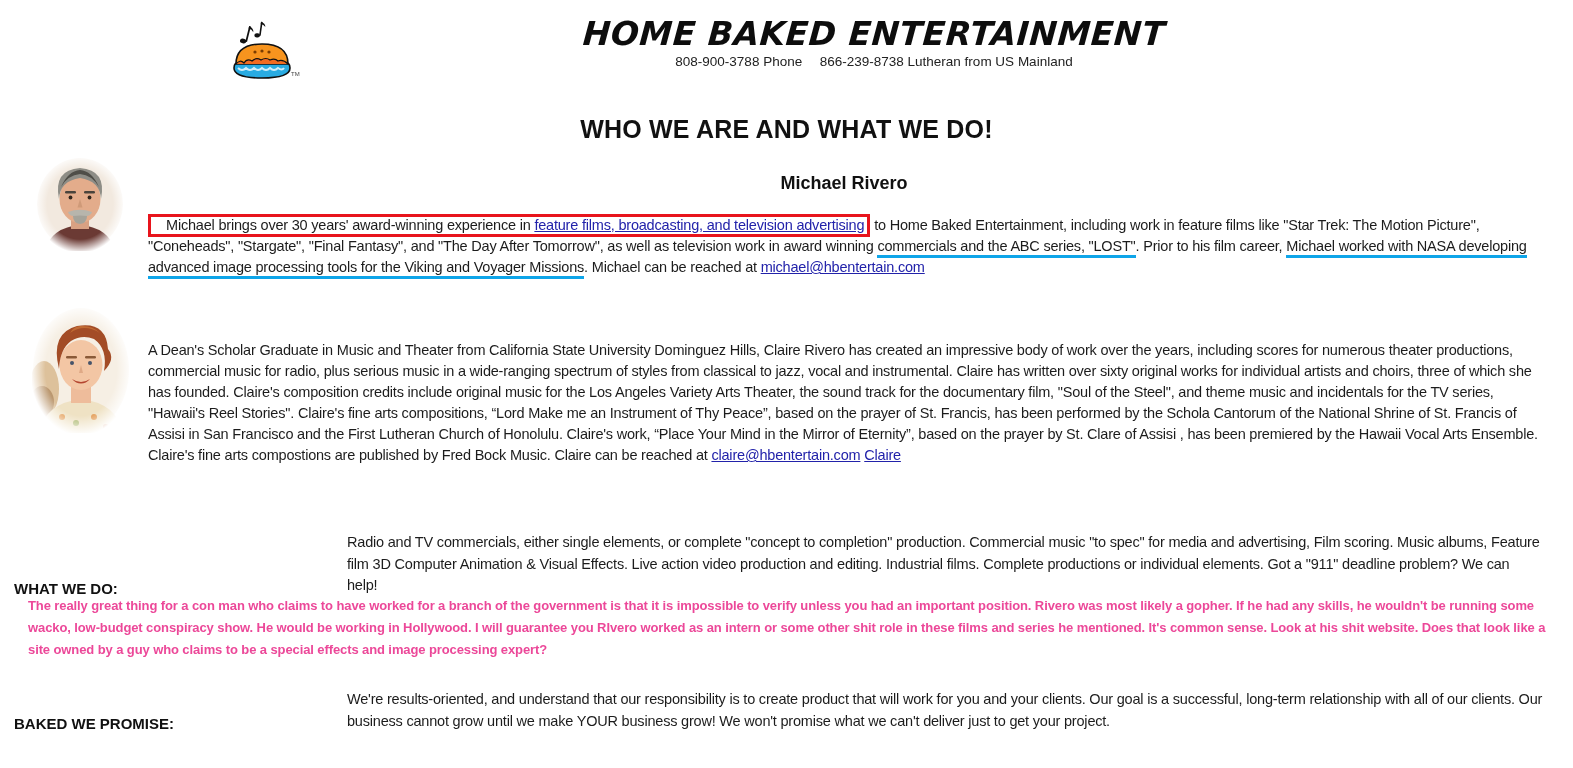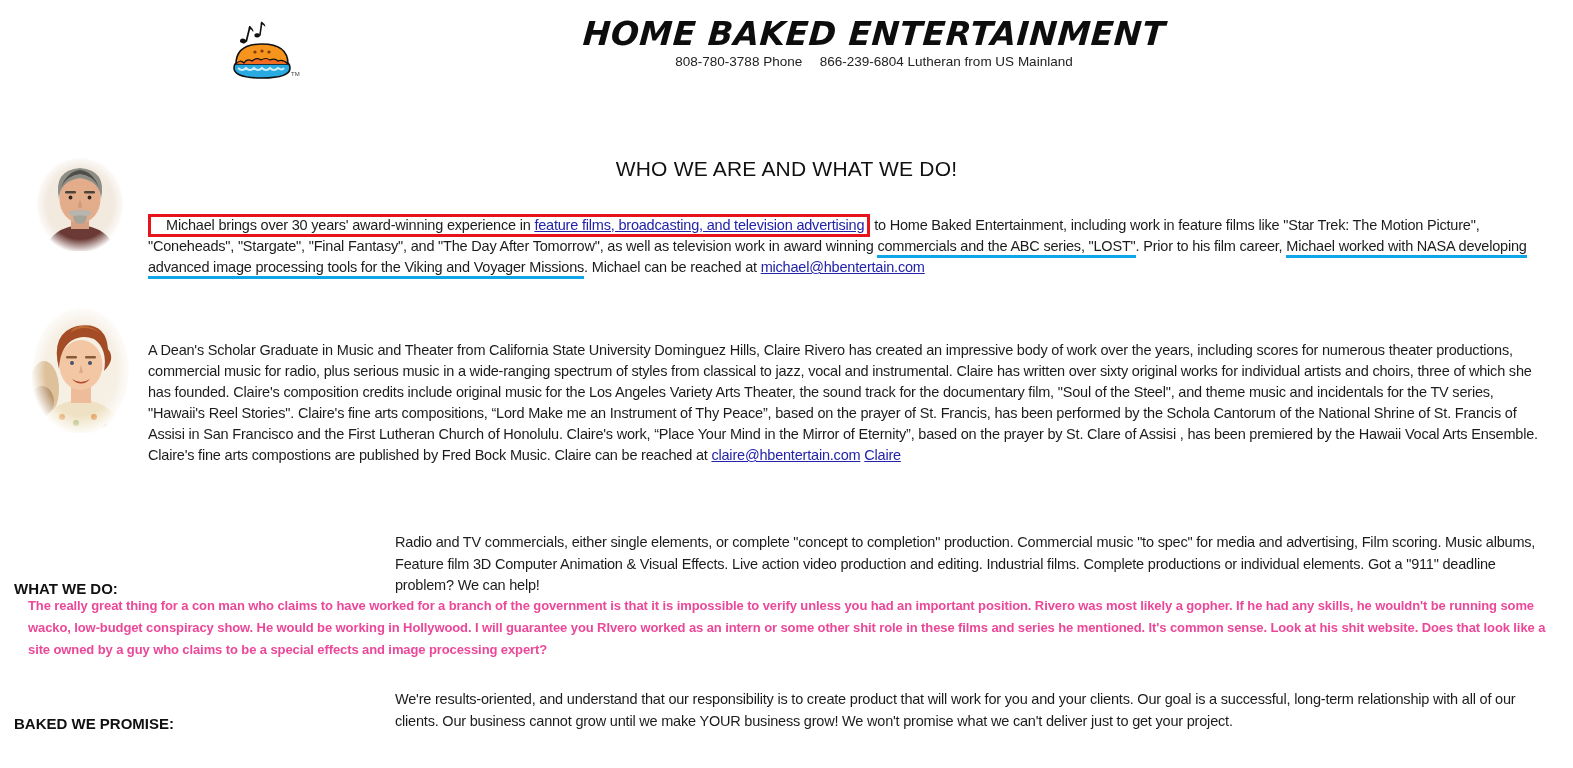--- a/index.html
+++ b/index.html
@@ -19,21 +19,21 @@
     font-family:"DejaVu Sans", sans-serif;
     font-weight:bold; font-style:italic;
     font-size:33px; letter-spacing:0.5px; color:#0d0d0d;
     transform:skewX(-4deg); display:inline-block;
   }
   .phones { font-size:13.5px; color:#222; margin-top:1px; }
   .phones .gap { display:inline-block; width:10px; }
 
   
   .who-heading { position:absolute; top:115px; left:0; right:0; text-align:center;
-                 font-size:21px; font-weight:normal; color:#111; letter-spacing:0.2px;margin-top:42px; }
+                 font-size:25px; font-weight:bold; color:#111; letter-spacing:0.2px; }
   .bio-heading { position:absolute; left:148px; right:33px; text-align:center;
                  font-size:18px; font-weight:bold; color:#111; }
   .michael-heading { top:173px; }
   .claire-heading  { top:298px; }
 
   
   .portrait { position:absolute; overflow:hidden; }
   .michael-photo { left:36px; top:157px; width:88px;  height:94px; }
   .claire-photo  { left:32px; top:307px; width:98px;  height:126px; }
   .portrait svg { display:block; width:100%; height:100%; }
@@ -51,21 +51,21 @@
     border:3px solid #e8141c;
     padding:0 3px 1px 15px;
   }
   .red-underline { border-bottom:3px solid #0ea5e9; padding-bottom:1px; }
 
   
   .row { position:absolute; left:14px; right:30px; display:flex; align-items:flex-end; }
   .row-do { top:532px; }
   .row-promise { top:689px; }
   .row .label { width:333px; flex:0 0 333px; font-size:15px; font-weight:bold; color:#111; padding-top:2px; }
-  .row .body  { flex:1; font-size:14.5px; line-height:21.5px; letter-spacing:-0.2px; color:#1c1c1c;margin-left:48px; }
+  .row .body  { flex:1; font-size:14.5px; line-height:21.5px; letter-spacing:-0.2px; color:#1c1c1c; }
 
   
   .annotation {
     position:absolute; top:595px; left:28px; right:22px;
     color:#ec4899; font-weight:bold; font-size:13px; line-height:22px; letter-spacing:-0.1px;
   }
 </style>
 </head>
 <body>
 
@@ -96,24 +96,24 @@
       <circle cx="33" cy="40" r="1.6" fill="#7a3c00"></circle>
       <circle cx="40" cy="39" r="1.6" fill="#7a3c00"></circle>
       <circle cx="47" cy="40" r="1.6" fill="#7a3c00"></circle>
       <text x="69" y="64" font-size="6" fill="#444">TM</text>
     </svg>
   </div>
 
   <div class="header-text">
     <div class="site-title">HOME BAKED ENTERTAINMENT</div>
     <div class="phones">
-      <span>808-780-3788</span>
+      <span>808-900-3788</span>
       <span>Phone</span>
       <span class="gap"></span>
-      <span>866-239-6804</span>
+      <span>866-239-8738</span>
       <span>Lutheran from US Mainland</span>
     </div>
   </div>
 
   <div class="who-heading">WHO WE ARE AND WHAT WE DO!</div>
 
   <div class="portrait michael-photo">
     <svg viewBox="0 0 88 94">
       <defs>
         <radialGradient id="fadeM" cx="50%" cy="50%" r="52%">
@@ -131,20 +131,21 @@
       <rect x="48" y="34" width="11" height="2.6" rx="1.3" fill="#4a443c"></rect>
       <circle cx="34.5" cy="40.5" r="1.9" fill="#32271e"></circle>
       <circle cx="53.5" cy="40.5" r="1.9" fill="#32271e"></circle>
       <path d="M44 42 L41.5 50.5 L46.5 50.5 Z" fill="#cf9a78"></path>
       <path d="M32 55 Q44 50.5 56 55 Q55 60 44 59.5 Q33 60 32 55 Z" fill="#b7b5ac"></path>
       <path d="M37 59 Q44 58 51 59 Q51 66 44 67 Q37 66 37 59 Z" fill="#a5a39a"></path>
       <rect x="0" y="0" width="88" height="94" fill="url(#fadeM)"></rect>
     </svg>
   </div>
 
+  <div class="bio-heading michael-heading">Michael Rivero</div>
 
   <p class="bio-para michael-para"><span class="red-box"><span>Michael brings over 30 years' award-winning experience in </span><span class="lnk">feature films, broadcasting, and television advertising</span></span><span> to Home Baked Entertainment, including work in feature films like "Star Trek: The Motion Picture", "Coneheads", "Stargate", "Final Fantasy", and "The Day After Tomorrow", as well as television work in award winning </span><span class="red-underline">commercials and the ABC series, "LOST"</span><span>. Prior to his film career, </span><span class="red-underline">Michael worked with NASA developing advanced image processing tools for the Viking and Voyager Missions</span><span>. Michael can be reached at </span><span class="lnk">michael@hbentertain.com</span></p>
 
   <div class="portrait claire-photo">
     <svg viewBox="0 0 98 126">
       <defs>
         <radialGradient id="fadeC" cx="50%" cy="50%" r="52%">
           <stop offset="70%" stop-color="#ffffff" stop-opacity="0"></stop>
           <stop offset="100%" stop-color="#ffffff" stop-opacity="1"></stop>
         </radialGradient>

